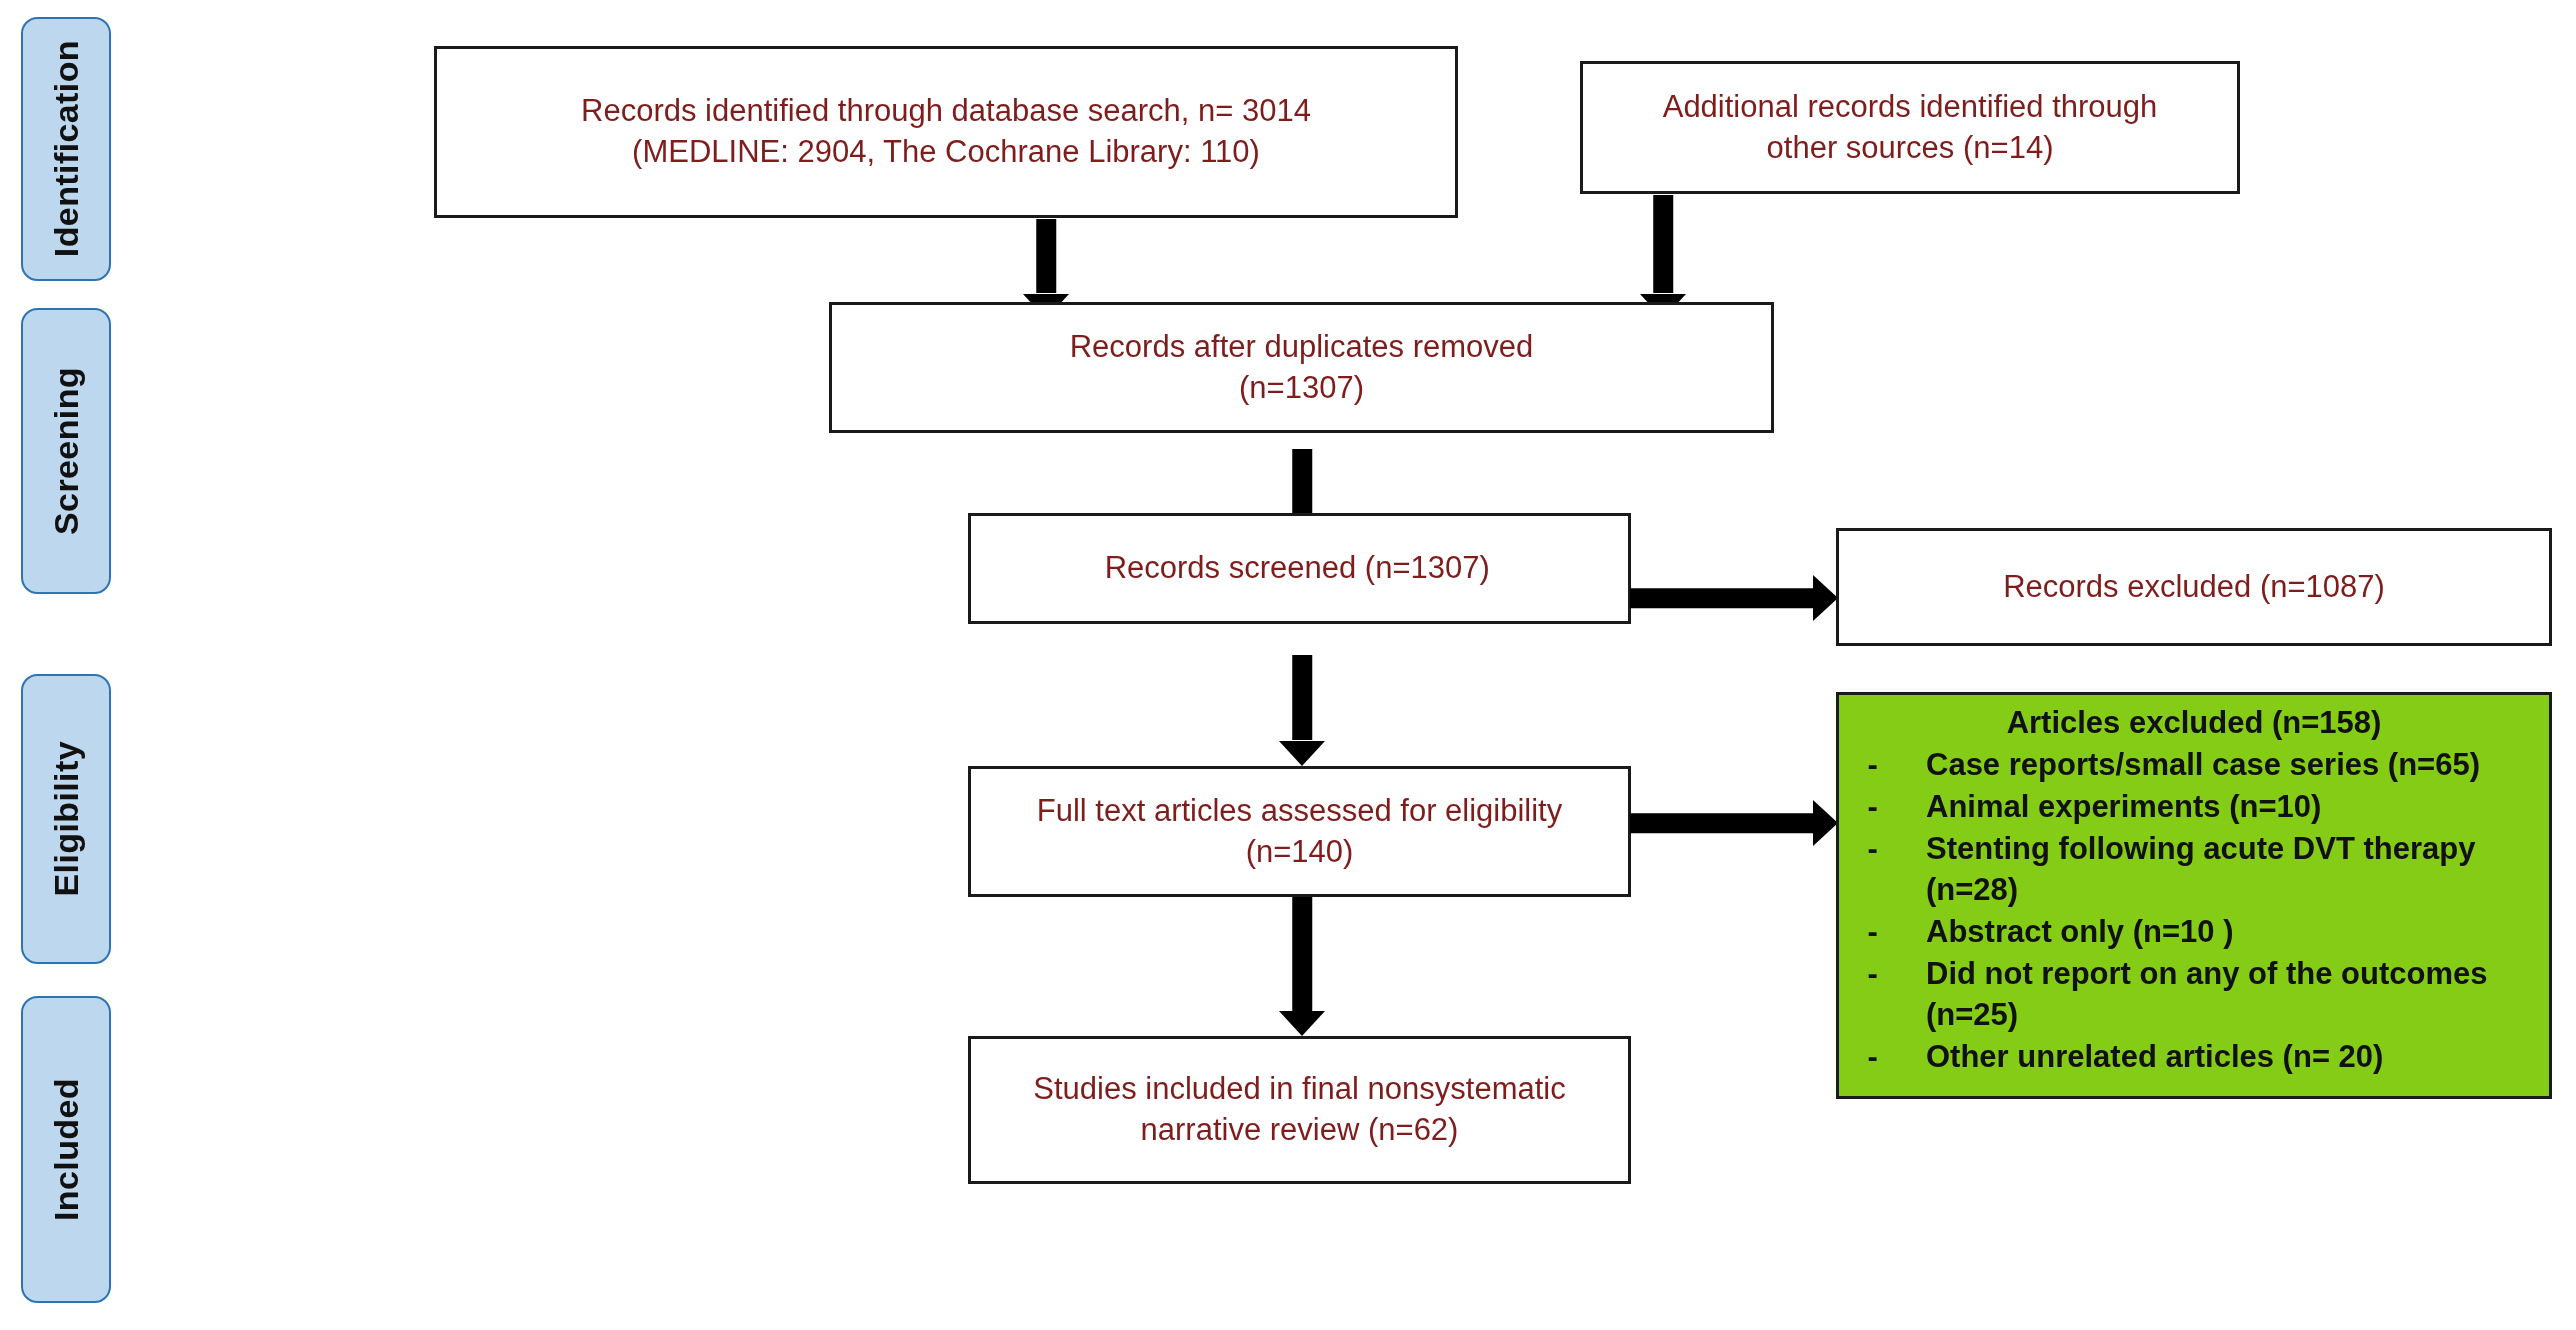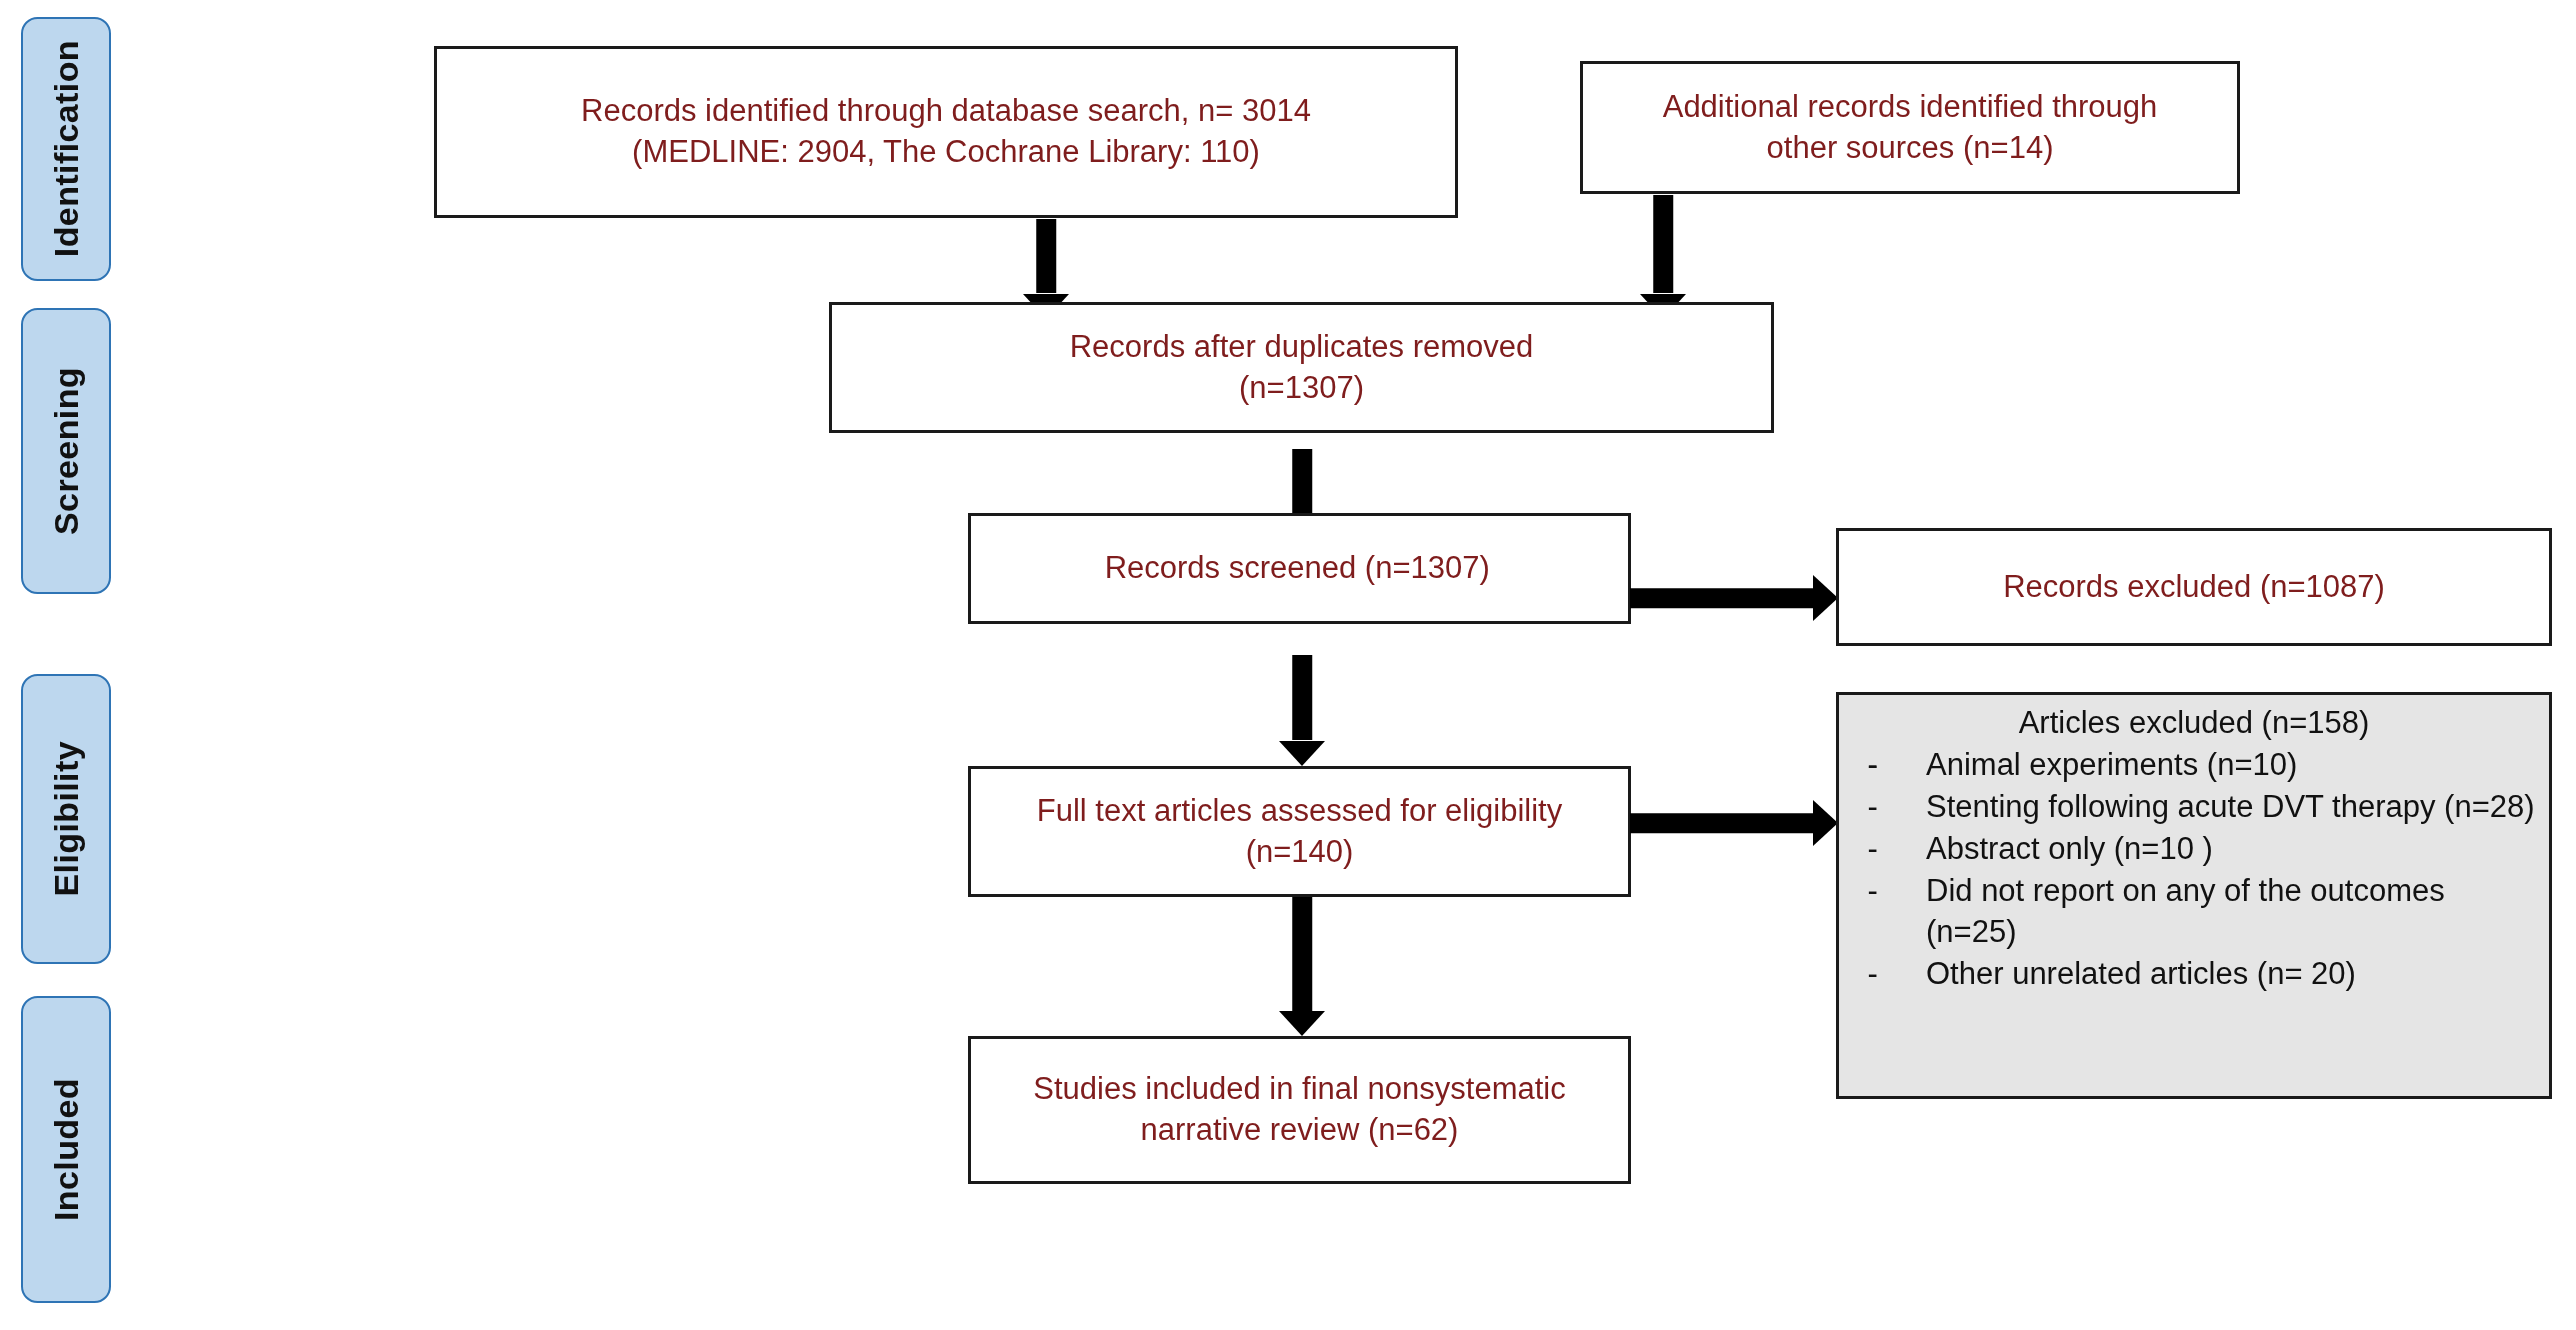--- a/index.html
+++ b/index.html
@@ -51,23 +51,24 @@
     font-size: 31px;
     line-height: 1.32;
     color: #7f1d1d;
     text-align: center;
     white-space: pre-line;
   }
 
   
   .list-box {
     position: absolute;
-    background: #e5e5e5;
+    background: #84cc16;
     border: 3px solid #1a1a1a;
     padding: 7.5px 12px 9px 12px;
+    font-weight: bold;
   }
   .list-box .list-heading {
     font-size: 31px;
     line-height: 1.3;
     color: #111111;
     text-align: center;
     margin-bottom: 1.5px;
   }
   .list-box ul { list-style: none; }
   .list-box li {
@@ -202,20 +203,21 @@
   <div class="arrow-h" style="left:1630px; top:800px; width:208px; height:46px;">
     <div class="shaft" style="width:183px;"></div>
     <div class="head"></div>
   </div>
 
   <div class="list-box" style="left:1836px; top:692px; width:716px; height:407px;">
     <div class="list-heading">Articles excluded (n=158)</div>
     <ul>
       <li>
         <span class="dash">-</span>
+        <span>Case reports/small case series (n=65)</span>
       </li>
       <li>
         <span class="dash">-</span>
         <span>Animal experiments (n=10)</span>
       </li>
       <li>
         <span class="dash">-</span>
         <span>Stenting following acute DVT therapy (n=28)</span>
       </li>
       <li>

